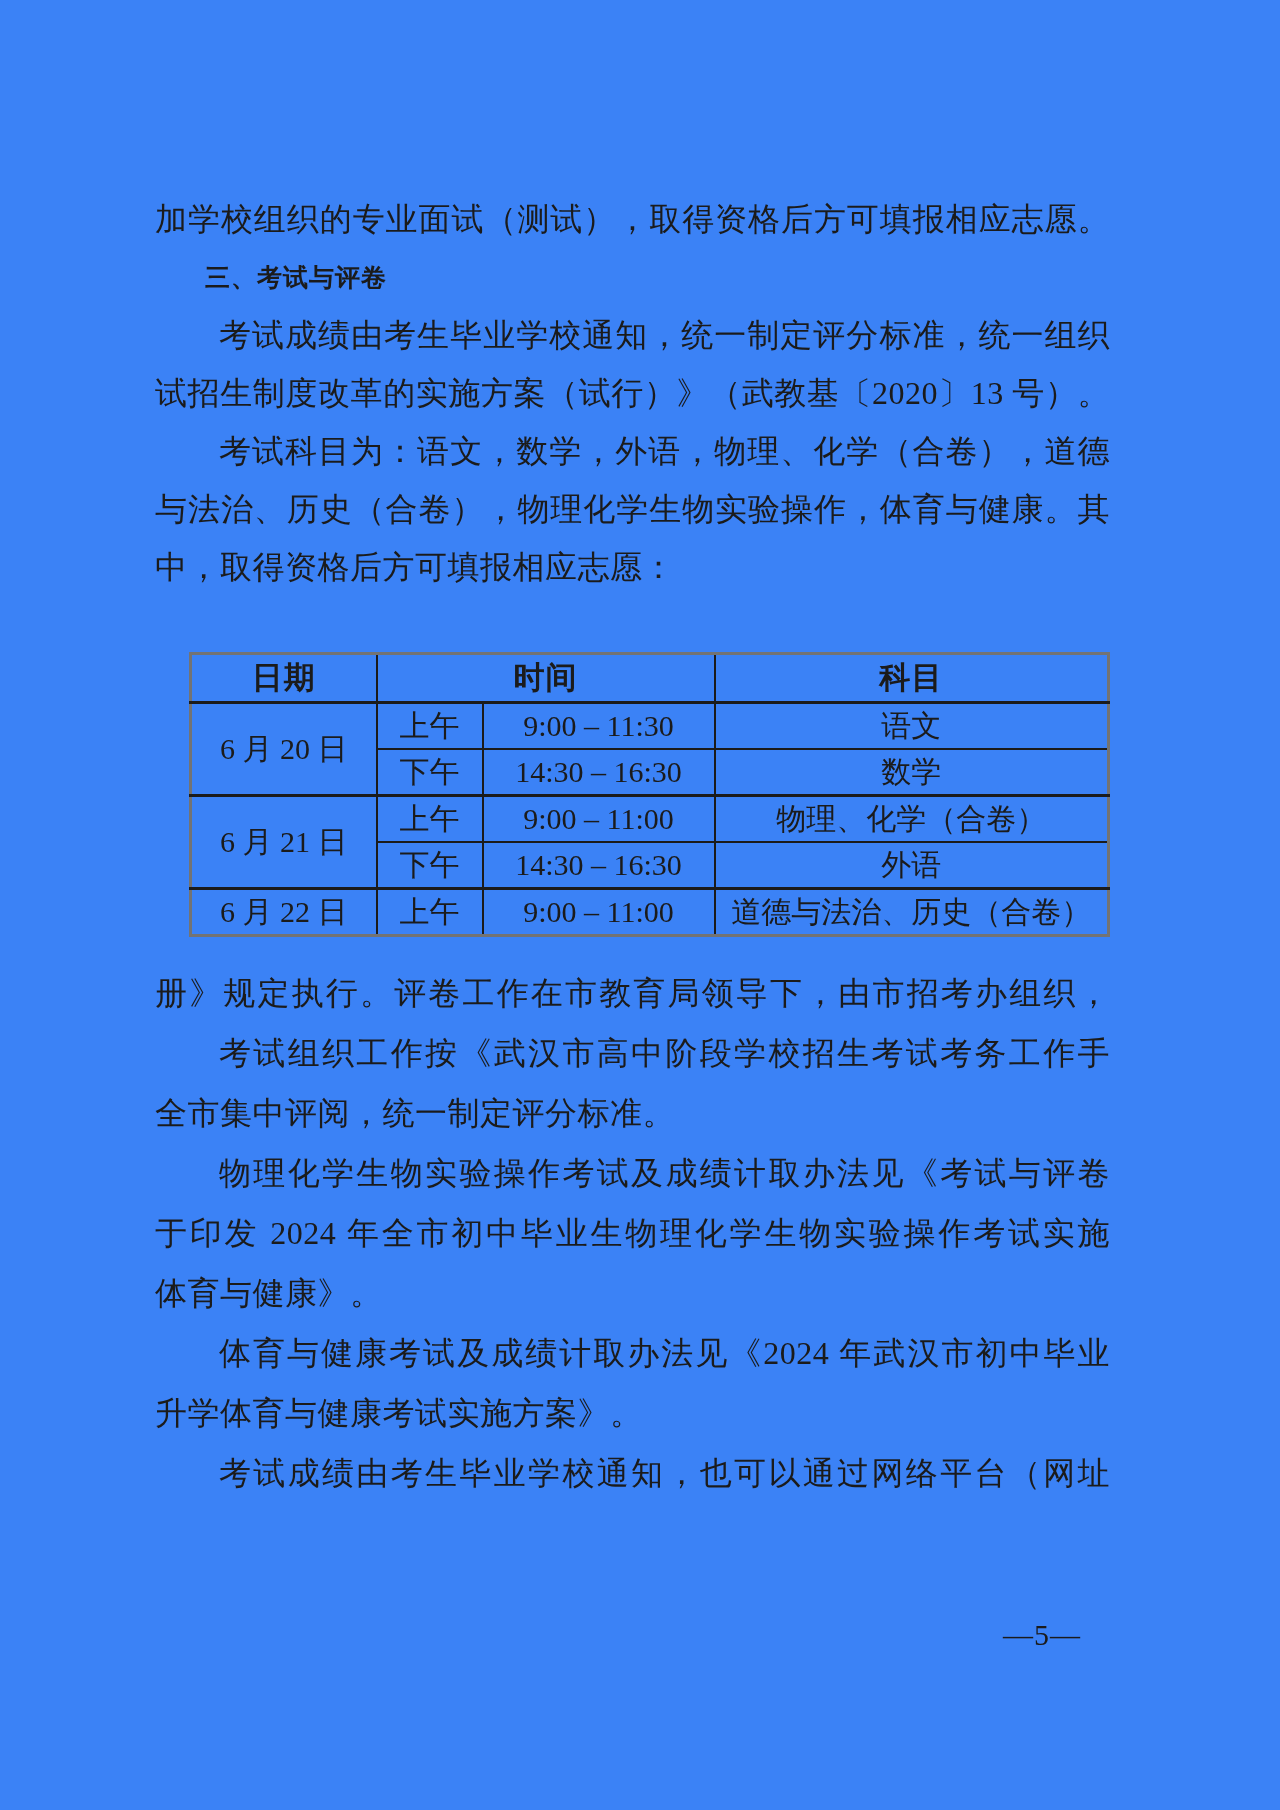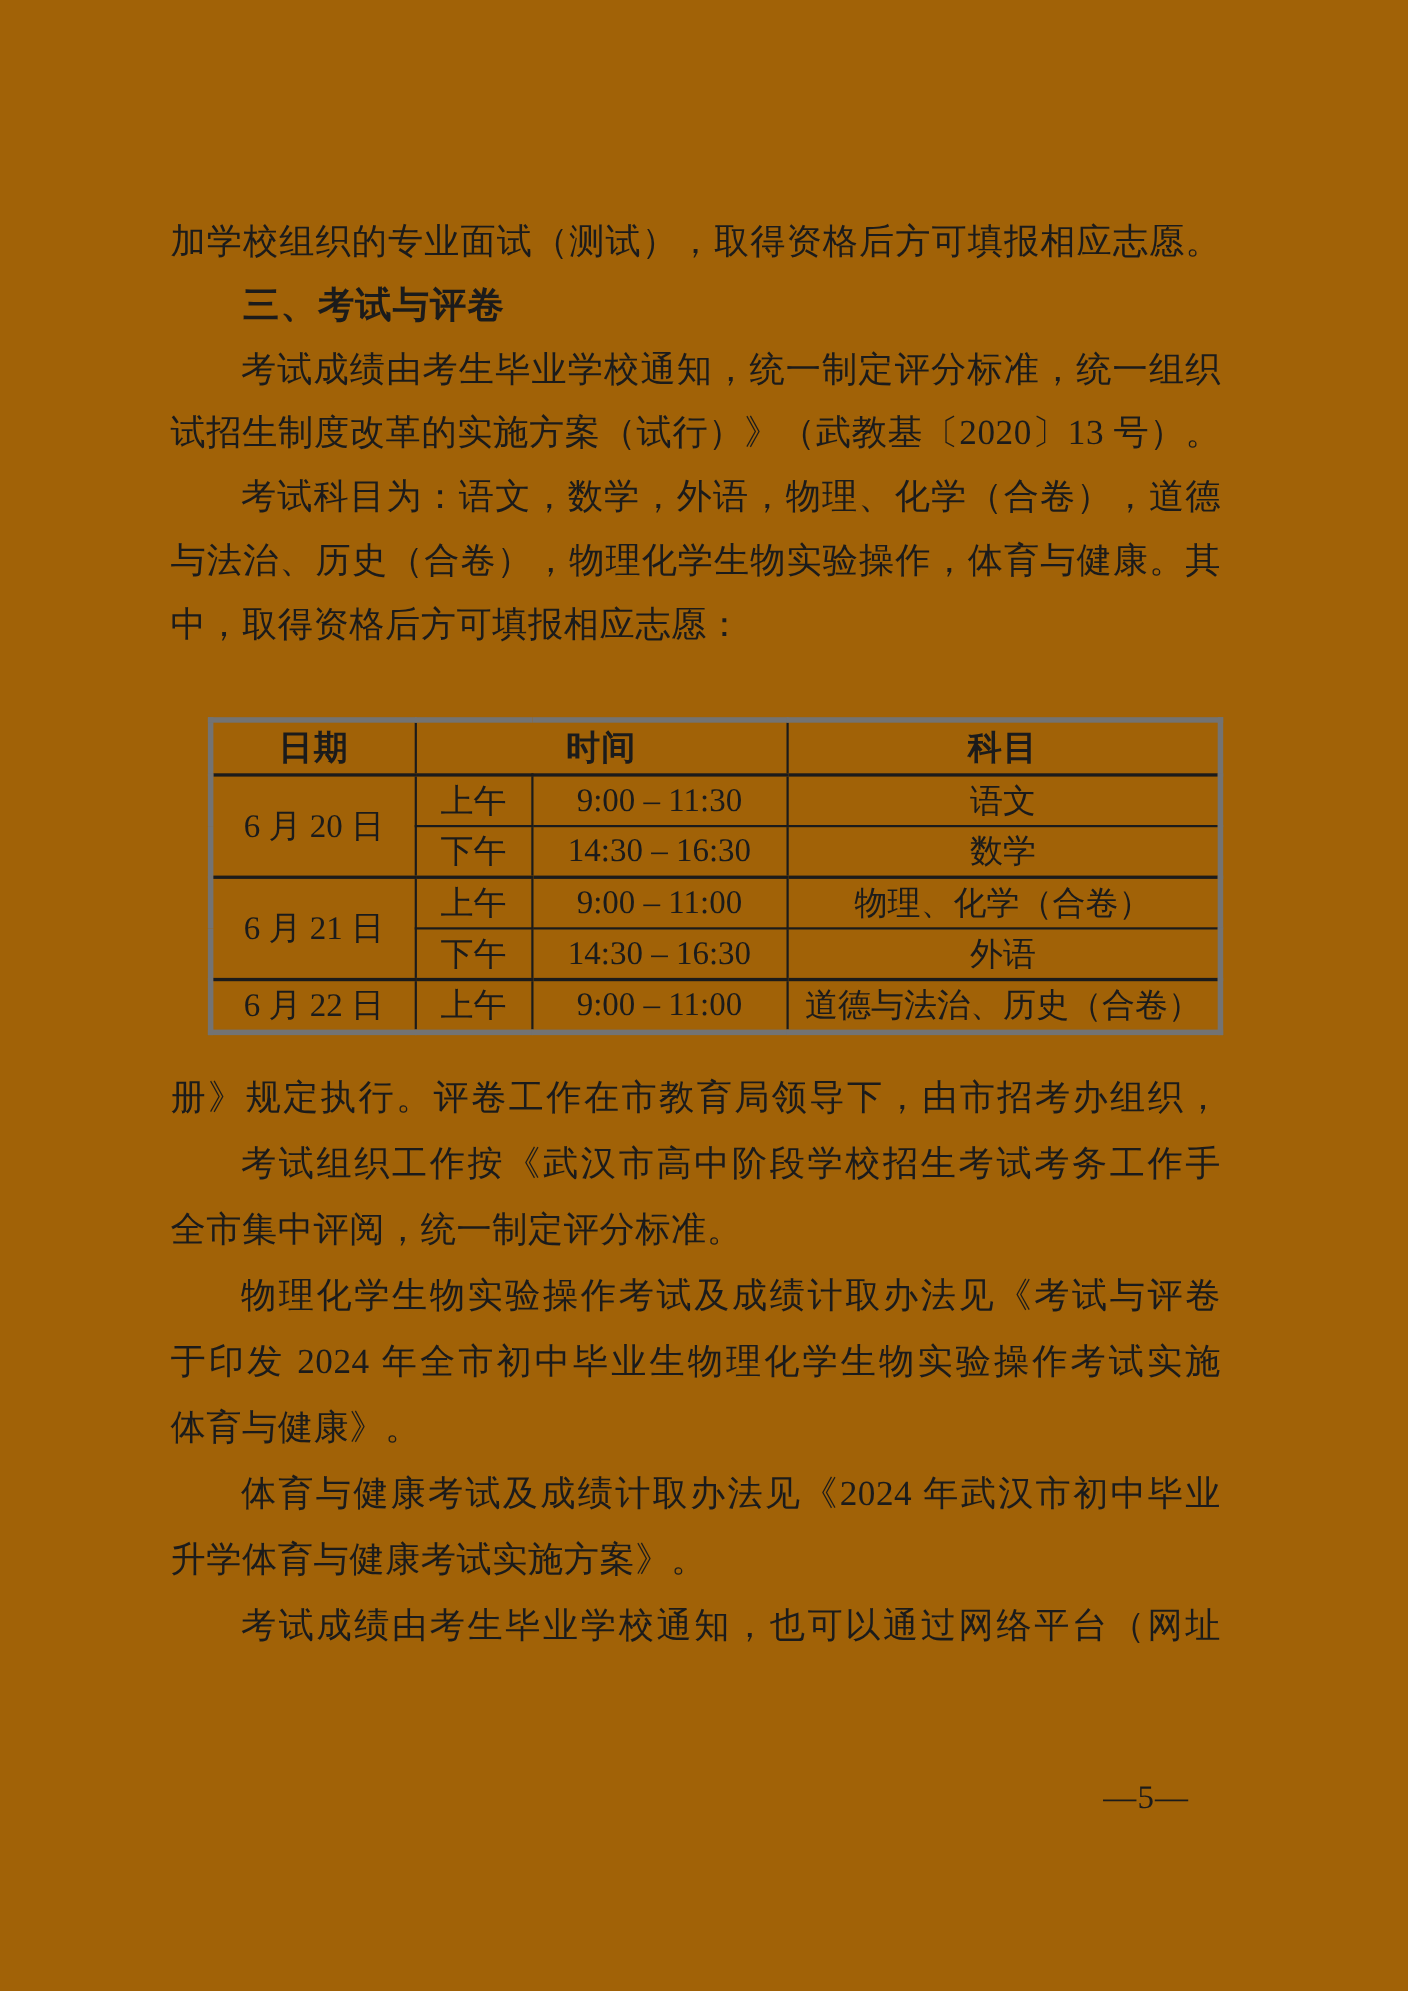--- a/index.html
+++ b/index.html
@@ -4,21 +4,21 @@
 <style>
   html, body {
     margin: 0;
     padding: 0;
     background: #ffffff;
   }
   .page {
     position: relative;
     width: 1280px;
     height: 1810px;
-    background: #a16207;
+    background: #3b82f6;
     color: #1b1b1b;
     font-family: "Liberation Serif", serif;
     overflow: hidden;
   }
   .content {
     position: absolute;
     left: 155px;
     top: 190px;
     width: 955px;
   }
@@ -35,40 +35,40 @@
   .line.full {
     text-align: justify;
     text-align-last: justify;
   }
   .line.indent {
     text-indent: 2em;
   }
   .line.heading {
     font-family: "Liberation Sans", sans-serif;
     font-weight: bold;
-    font-size: 33px;
+    font-size: 25px;
     letter-spacing: 1px;
   }
   table.schedule {
     border-collapse: collapse;
     table-layout: fixed;
     width: 918px;
     margin: 56px 0 26px 34px;
     font-size: 30px;
   }
   table.schedule th,
   table.schedule td {
     border: 2px solid #1b1b1b;
     text-align: center;
     vertical-align: middle;
     padding: 0;
     overflow: hidden;
   }
   table.schedule {
-    border: 5px solid #737373;
+    border: 3px solid #737373;
   }
   table.schedule thead th {
     height: 46px;
     font-family: "Liberation Sans", sans-serif;
     font-weight: bold;
     font-size: 31px;
     border-bottom: 3px solid #1b1b1b;
     letter-spacing: 1px;
   }
   table.schedule tbody td {

